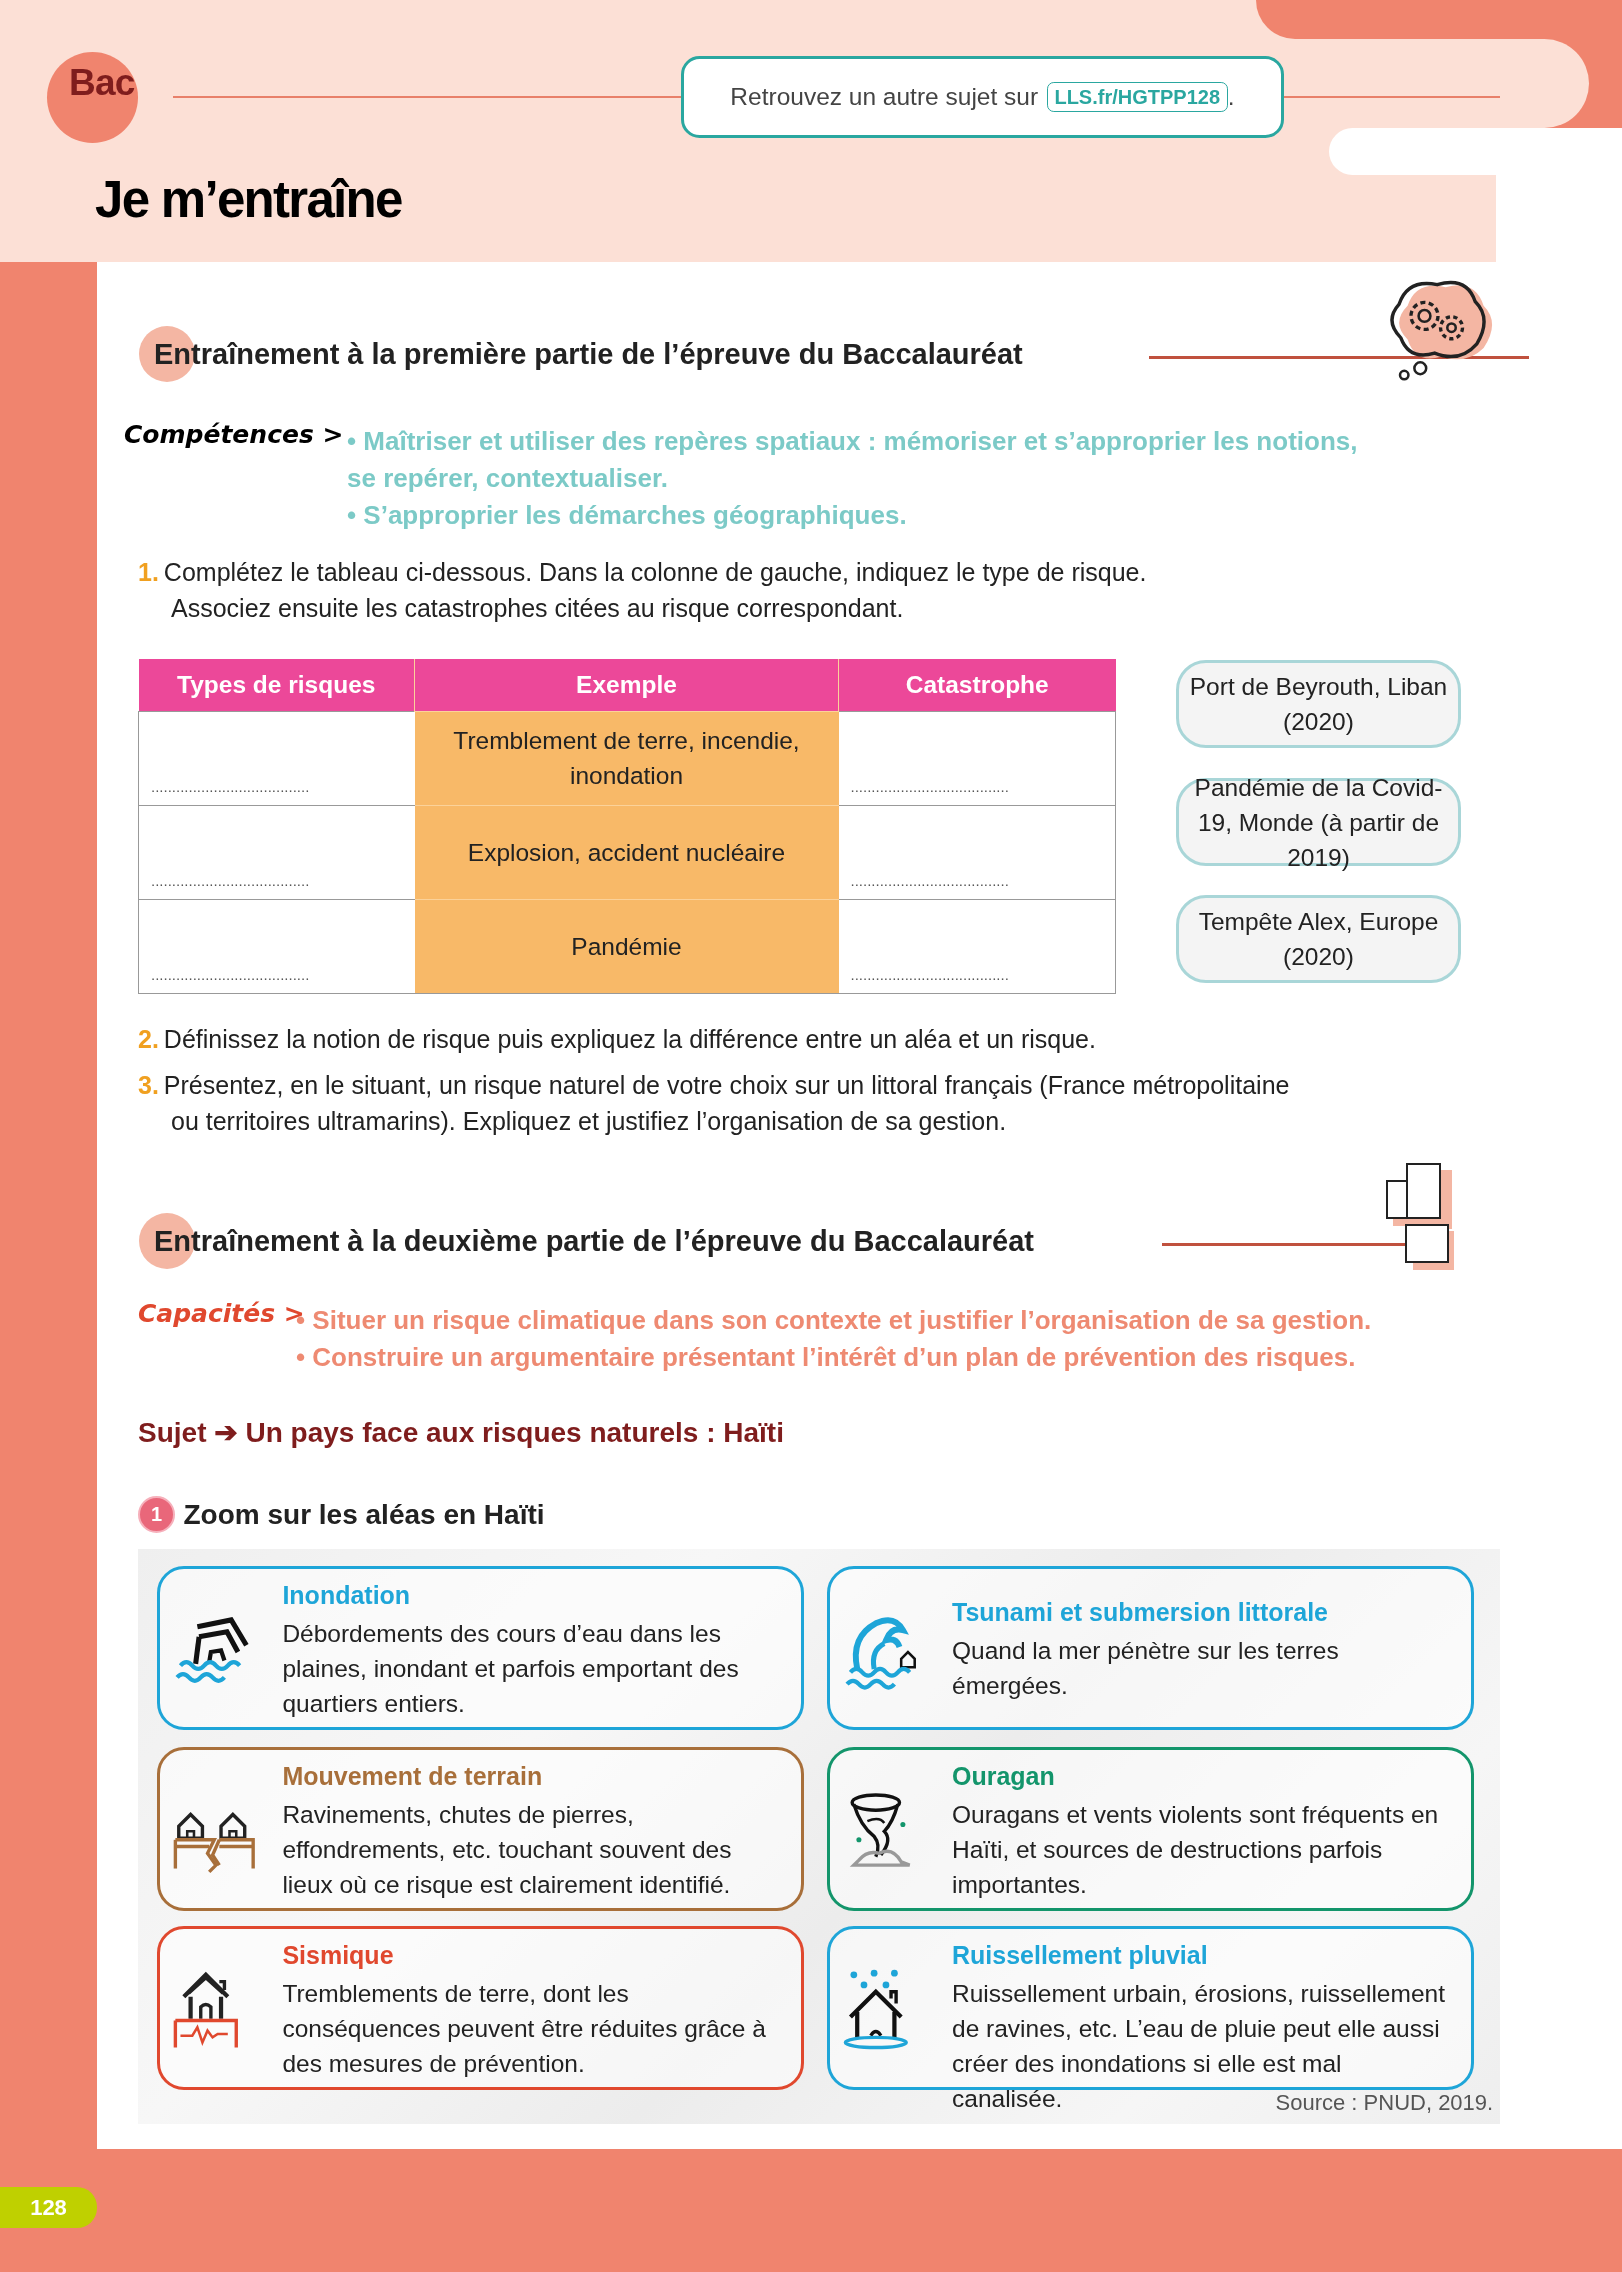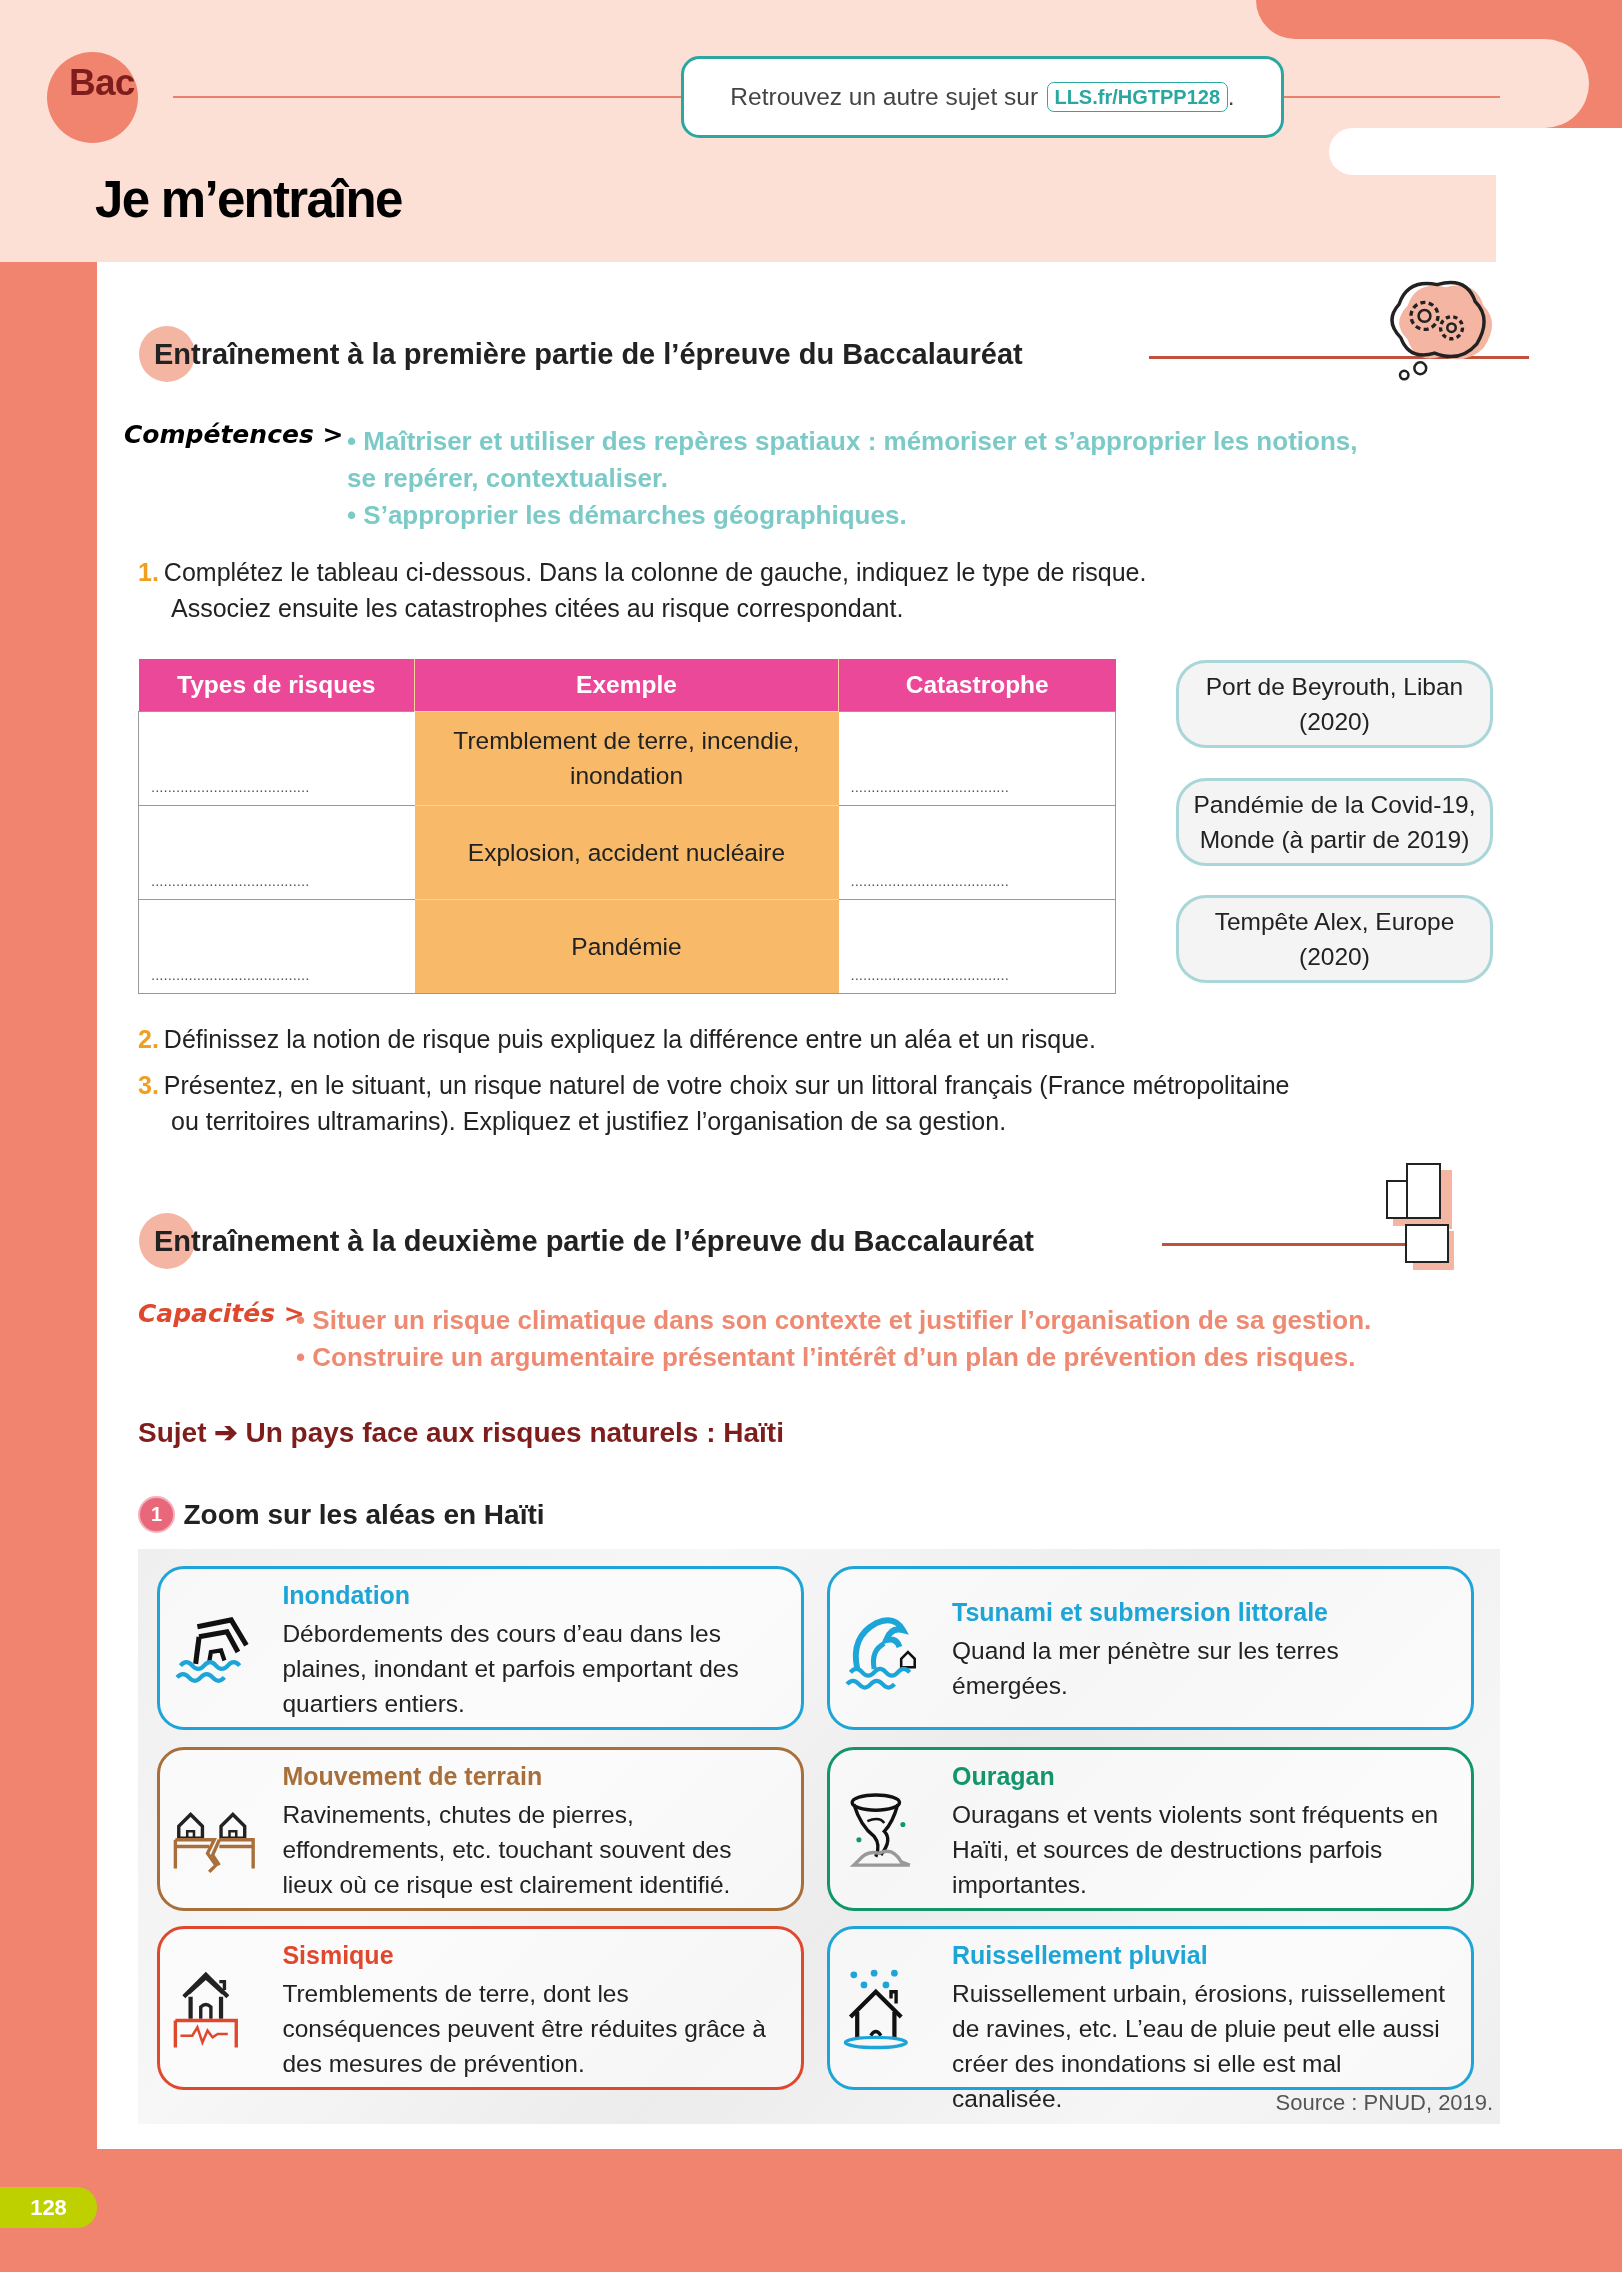--- a/index.html
+++ b/index.html
@@ -107,21 +107,21 @@
   }
   table.risk td.ex {
     background: #f8b968; text-align: center; vertical-align: middle; padding: 0 17px;
     border-top: 1.7px solid #fbd29a; line-height: 35px;
   }
   table.risk tr td:first-child { border-left: 0.8px solid #999; }
   table.risk tr td:last-child { border-right: 0.8px solid #999; }
   table.risk tr:last-child td { border-bottom: 1.7px solid #999; }
   .dots { color: #555; letter-spacing: 0px; font-size: 15px; white-space: nowrap; overflow: hidden; display: block; }
   .cat-pill {
-    position: absolute; left: 1176px; width: 317px; height: 88px;
+    position: absolute; left: 1176px; width: 285px; height: 88px;
     border: 3.4px solid #a9d6d8; border-radius: 30px; background: #f4f4f4;
     display: flex; align-items: center; justify-content: center; text-align: center;
     font-size: 24.5px; line-height: 35px; color: #222;
   }
   
   .doc-sheet { position: absolute; background: #fff; border: 2.5px solid #222; }
   .doc-shadow { position: absolute; background: #f4b6a3; }
   .subject {
     position: absolute; left: 138px; top: 1416px; font-size: 28px; font-weight: bold; color: #7f1d1d;
   }

